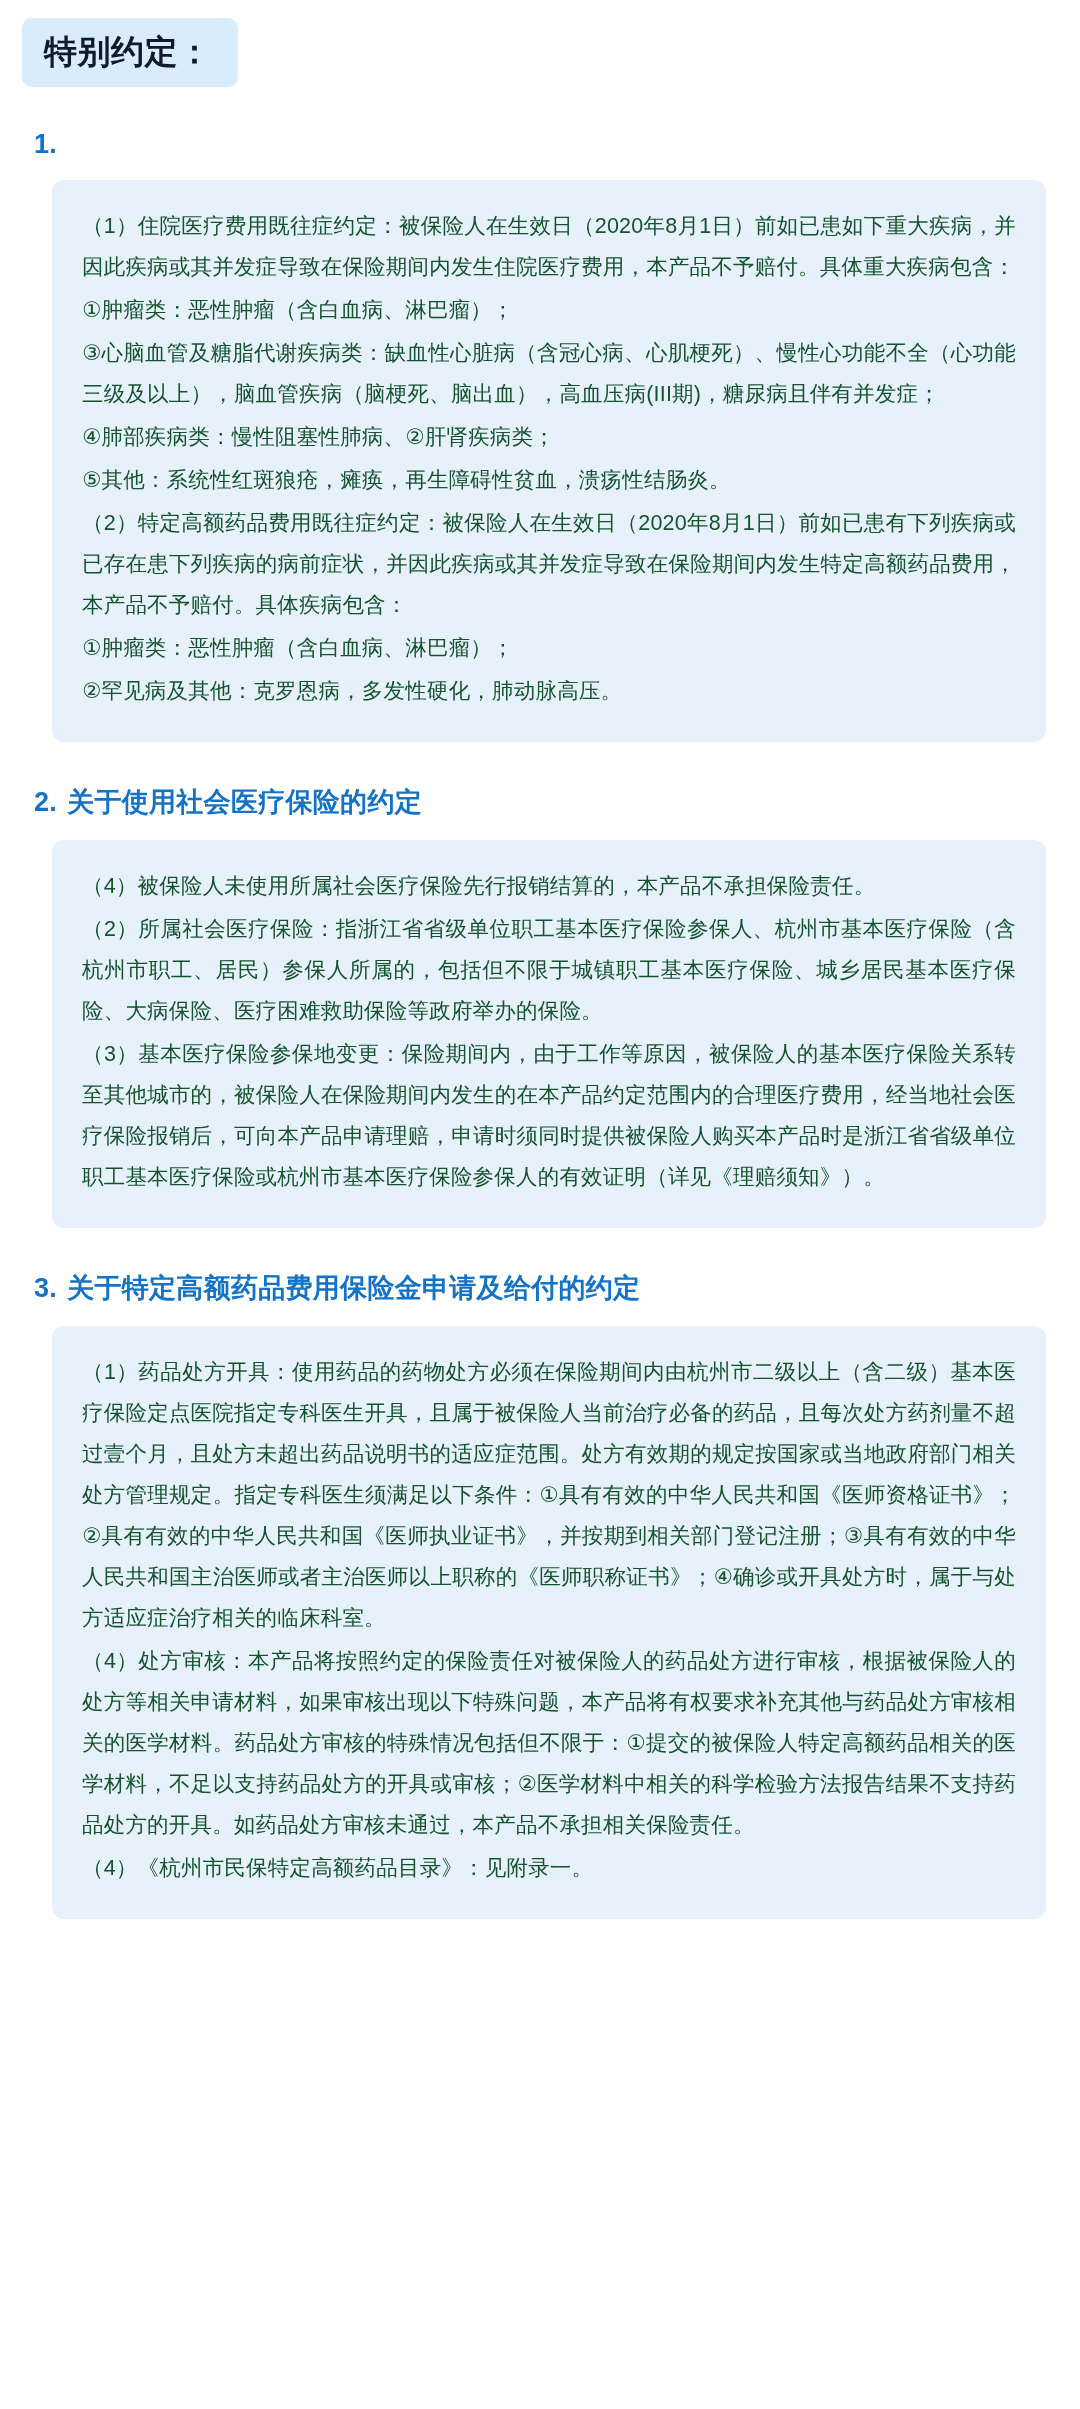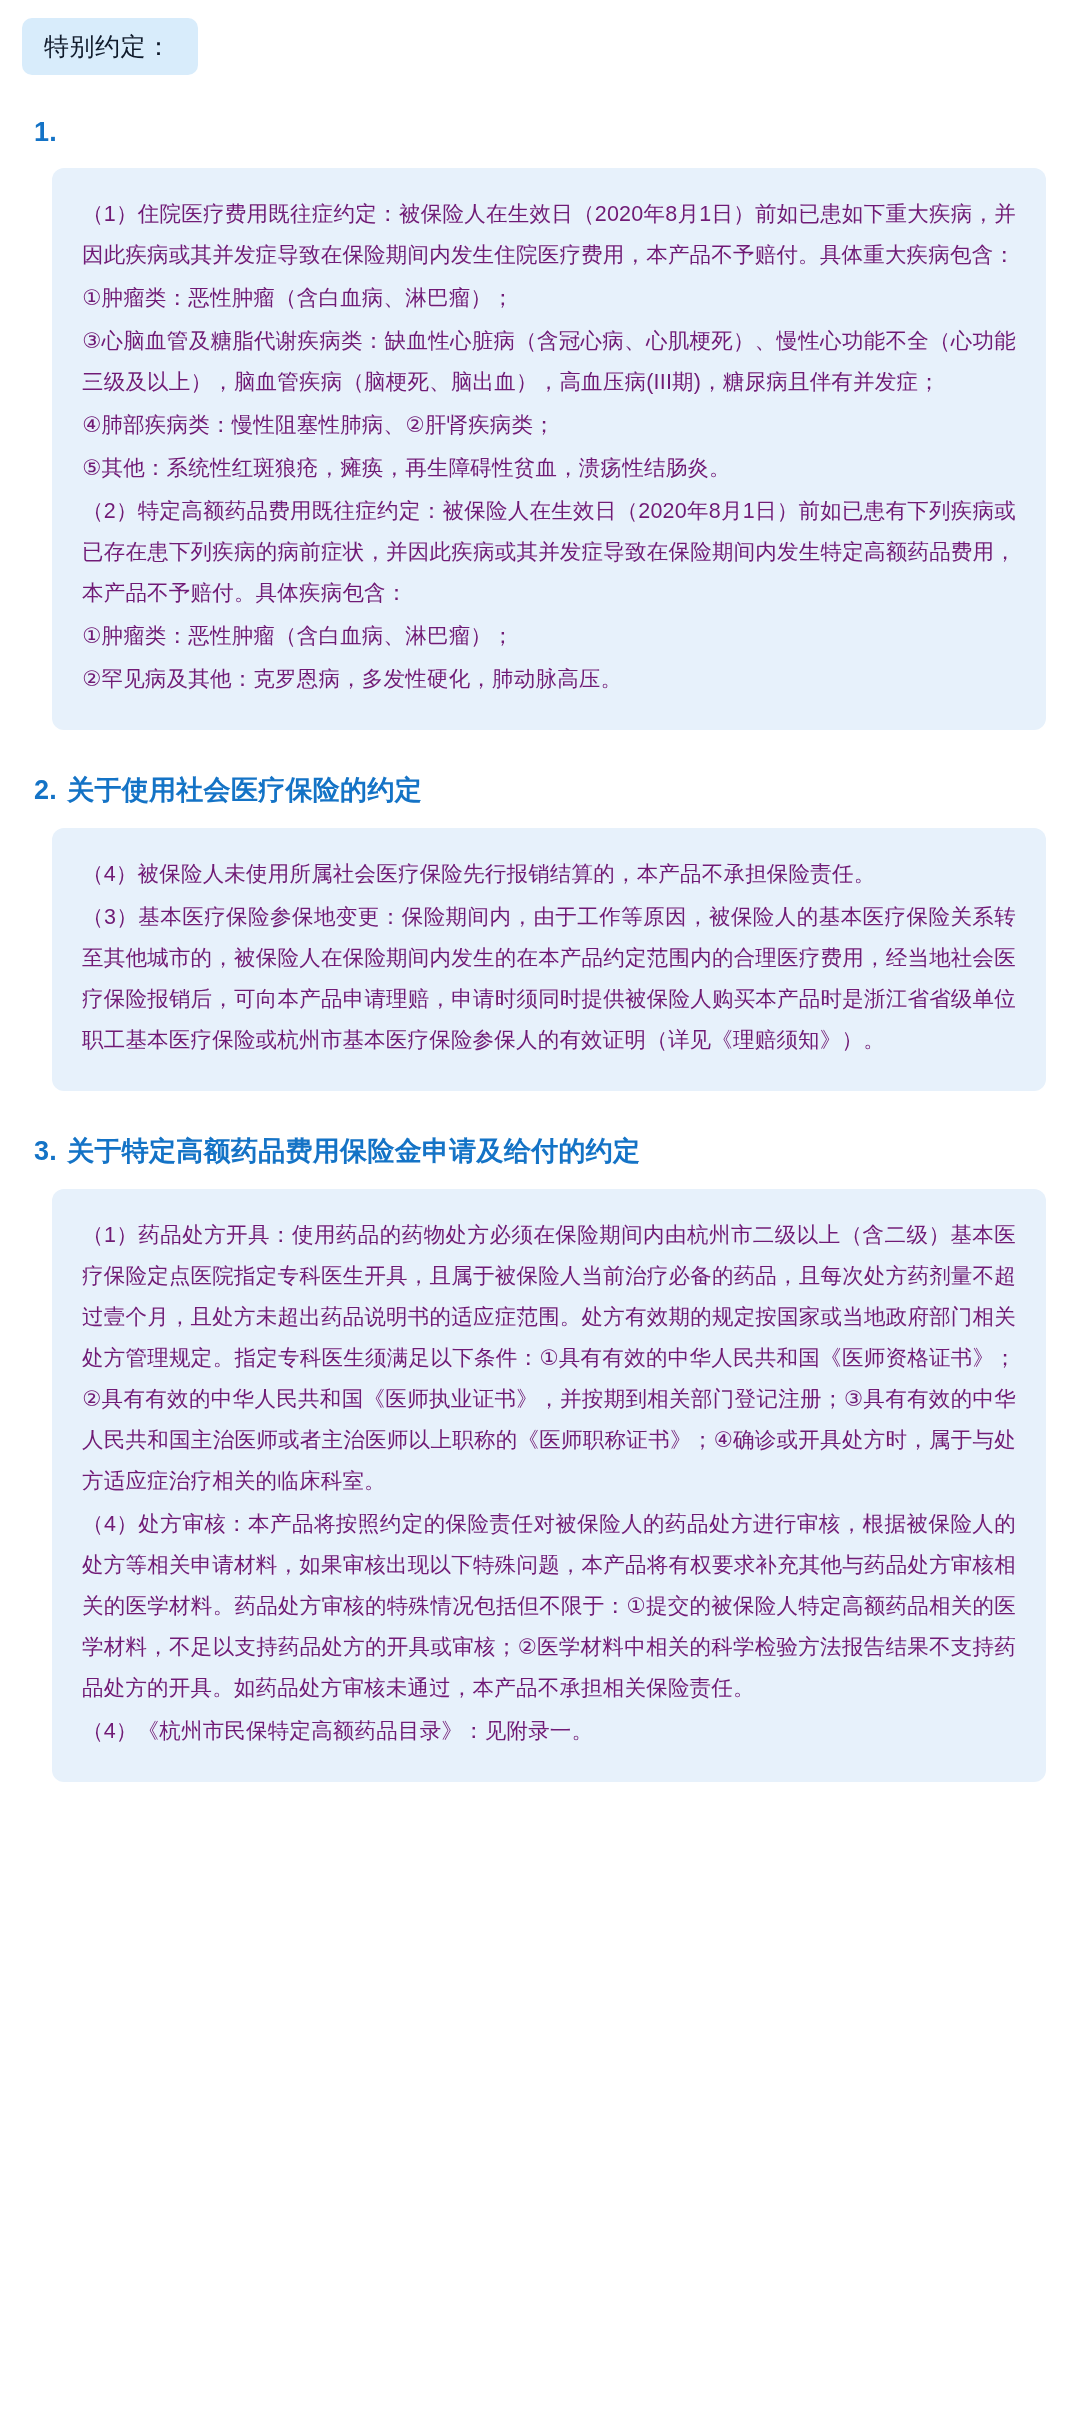--- a/index.html
+++ b/index.html
@@ -22,22 +22,22 @@
 
   
   .doc-header {
     margin: 18px 0 0 22px;
     display: inline-block;
     background: #d8ecfb;
     border-radius: 10px;
     padding: 12px 26px 12px 22px;
   }
   .doc-header .title {
-    font-size: 25px;
-    font-weight: normal;
+    font-size: 33px;
+    font-weight: bold;
     color: #0f1a2b;
     letter-spacing: 0.5px;
   }
 
   
   .section-heading {
     display: flex;
     align-items: baseline;
     margin: 42px 0 20px 34px;
     color: #1473c6;
@@ -54,21 +54,21 @@
     margin: 0 34px 0 52px;
     background: #e7f1fb;
     border-radius: 12px;
     padding: 26px 30px 28px 30px;
     box-sizing: border-box;
   }
   .panel p {
     margin: 0 0 2px 0;
     font-size: 21.5px;
     line-height: 41px;
-    color: #701a75;
+    color: #14532d;
     text-align: justify;
     letter-spacing: 0.2px;
   }
 </style>
 </head>
 <body>
 
 <div class="page">
 
   <div class="doc-header">
@@ -90,20 +90,21 @@
     <p>②罕见病及其他：克罗恩病，多发性硬化，肺动脉高压。</p>
   </div>
 
   
   <div class="section-heading">
     <span class="num">2.</span>
     <span>关于使用社会医疗保险的约定</span>
   </div>
   <div class="panel">
     <p>（4）被保险人未使用所属社会医疗保险先行报销结算的，本产品不承担保险责任。</p>
+    <p>（2）所属社会医疗保险：指浙江省省级单位职工基本医疗保险参保人、杭州市基本医疗保险（含杭州市职工、居民）参保人所属的，包括但不限于城镇职工基本医疗保险、城乡居民基本医疗保险、大病保险、医疗困难救助保险等政府举办的保险。</p>
     <p>（3）基本医疗保险参保地变更：保险期间内，由于工作等原因，被保险人的基本医疗保险关系转至其他城市的，被保险人在保险期间内发生的在本产品约定范围内的合理医疗费用，经当地社会医疗保险报销后，可向本产品申请理赔，申请时须同时提供被保险人购买本产品时是浙江省省级单位职工基本医疗保险或杭州市基本医疗保险参保人的有效证明（详见《理赔须知》）。</p>
   </div>
 
   
   <div class="section-heading">
     <span class="num">3.</span>
     <span>关于特定高额药品费用保险金申请及给付的约定</span>
   </div>
   <div class="panel">
     <p>（1）药品处方开具：使用药品的药物处方必须在保险期间内由杭州市二级以上（含二级）基本医疗保险定点医院指定专科医生开具，且属于被保险人当前治疗必备的药品，且每次处方药剂量不超过壹个月，且处方未超出药品说明书的适应症范围。处方有效期的规定按国家或当地政府部门相关处方管理规定。指定专科医生须满足以下条件：①具有有效的中华人民共和国《医师资格证书》；②具有有效的中华人民共和国《医师执业证书》，并按期到相关部门登记注册；③具有有效的中华人民共和国主治医师或者主治医师以上职称的《医师职称证书》；④确诊或开具处方时，属于与处方适应症治疗相关的临床科室。</p>

